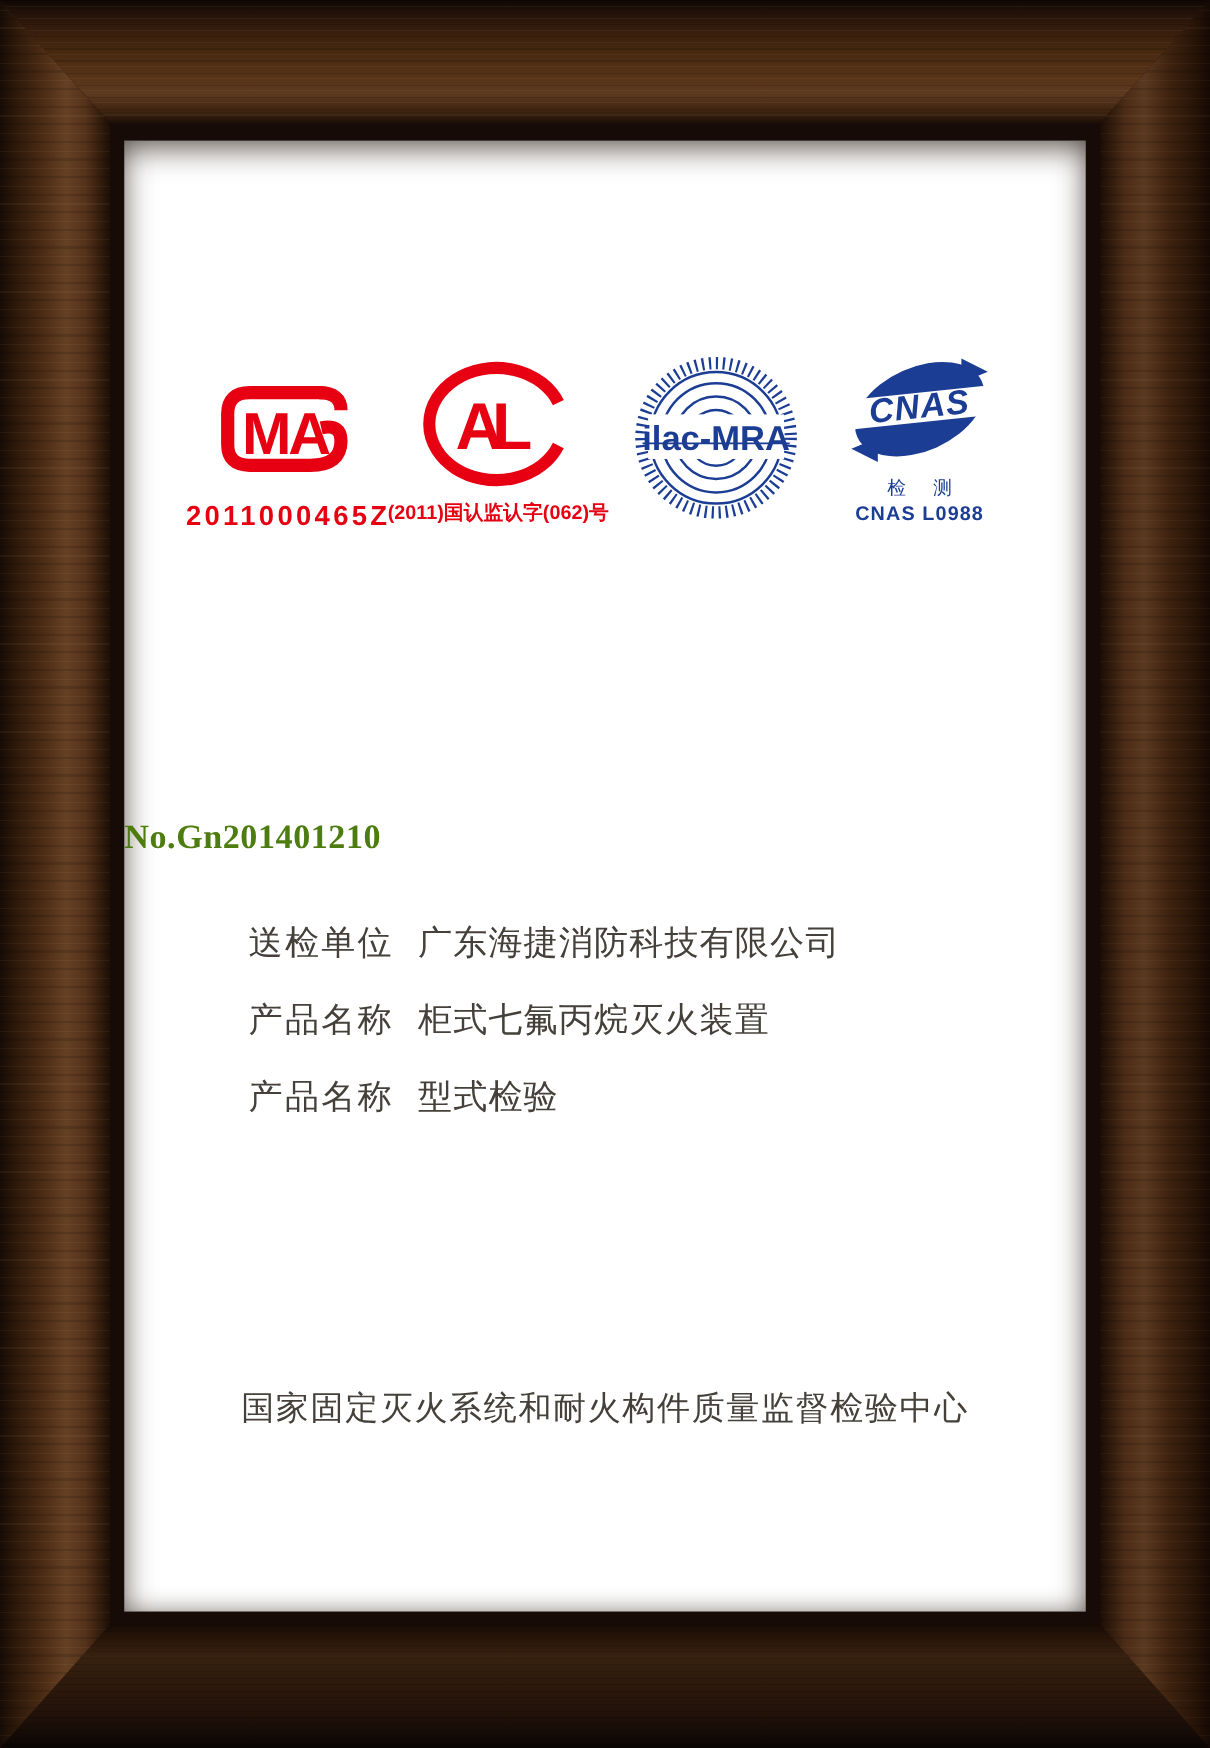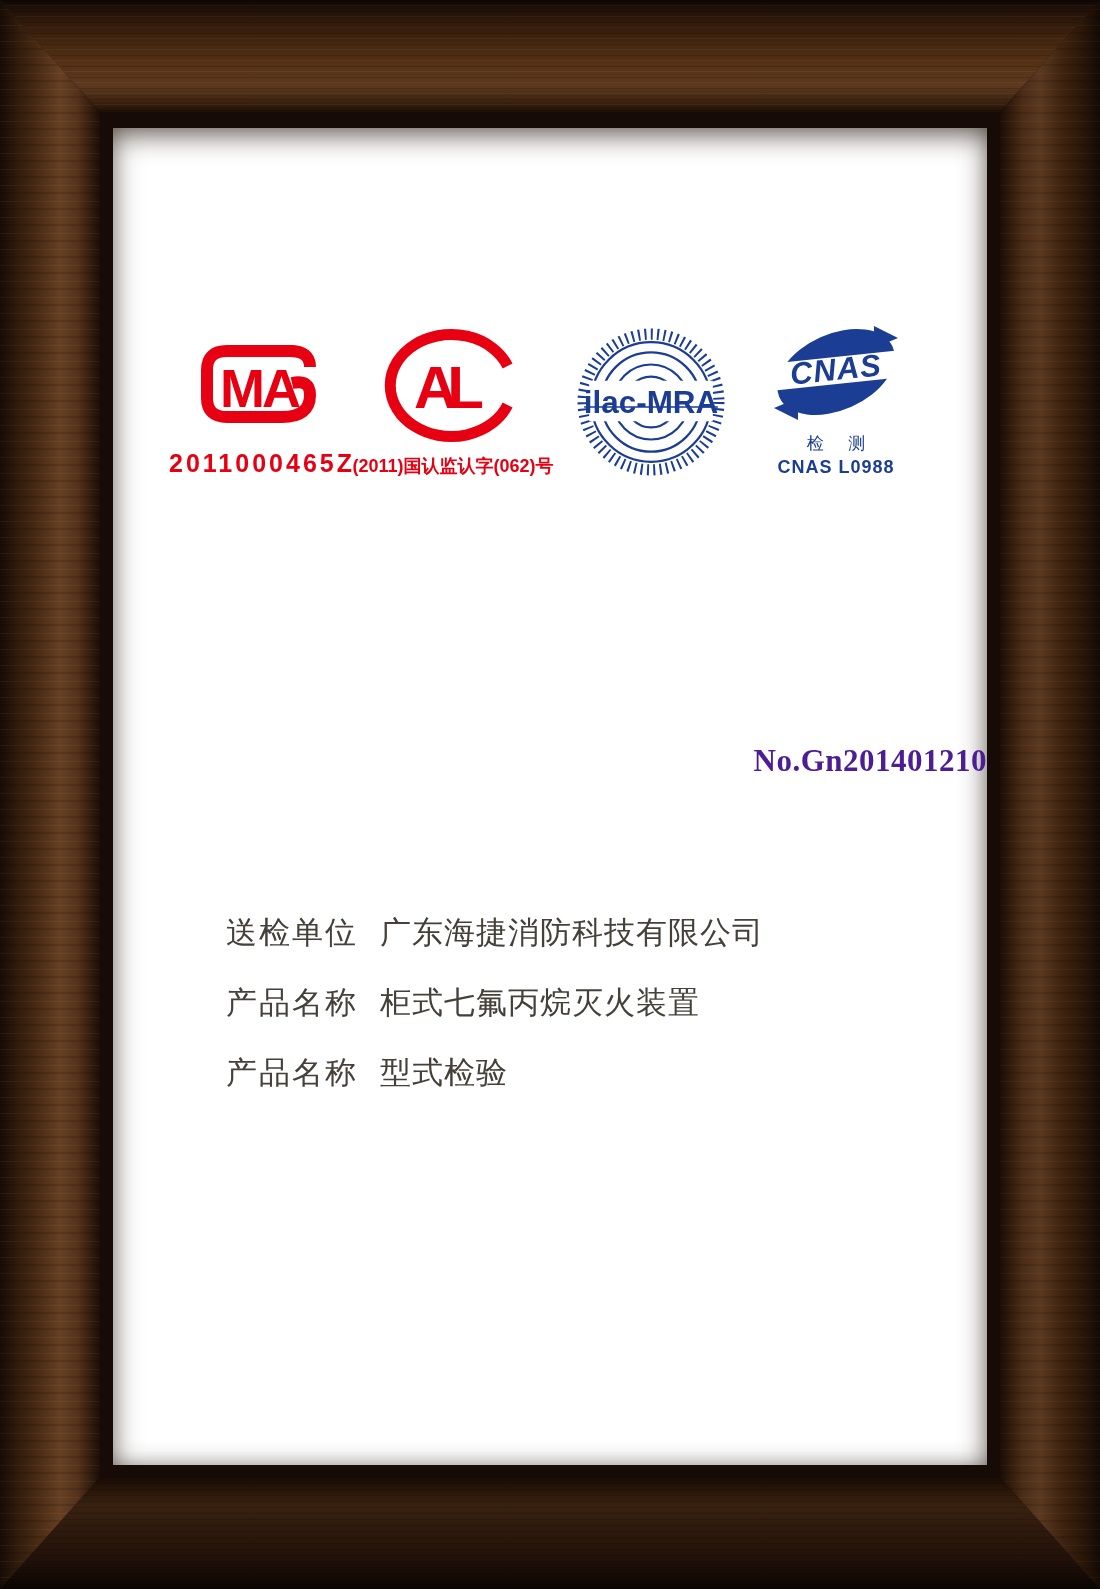--- a/index.html
+++ b/index.html
@@ -42,21 +42,21 @@
     box-shadow:
       inset 0 22px 26px -14px rgba(70,60,52,.75),
       inset 0 -16px 20px -14px rgba(70,60,52,.45),
       inset 20px 0 24px -16px rgba(70,60,52,.50),
       inset -20px 0 24px -16px rgba(70,60,52,.55);
   }
 
   
   .logos-row{
     position:absolute;top:190px;left:0;right:0;
-    display:flex;justify-content:center;align-items:flex-end;gap:38px;
+    display:flex;justify-content:center;align-items:center;gap:38px;
     height:160px;
   }
   .logo-block{display:flex;flex-direction:column;align-items:center;}
   .logo-cma{width:138px;margin-top:30px;}
   .logo-cal{width:168px;margin-top:8px;}
   .logo-ilac{width:152px;margin-top:0;}
   .logo-cnas{width:142px;margin-top:6px;}
   .logo-caption{white-space:nowrap;text-align:center;}
   .cap-red{color:#e60012;}
   .cap-blue{color:#1b3d94;}
@@ -66,26 +66,26 @@
   .cnas-code{font-size:18px;font-weight:bold;letter-spacing:1px;margin-top:2px;}
 
   
   .title{
     position:absolute;top:420px;left:0;right:0;
     text-align:center;font-size:97px;line-height:1.05;font-weight:900;
     color:#282320;letter-spacing:0.58em;text-indent:0.58em;
   }
   .report-no{
     position:absolute;top:615px;left:0;right:0;
-    text-align:right;
+    text-align:left;
     font-family:"Liberation Serif","DejaVu Serif",serif;
-    font-size:31px;font-weight:bold;color:#4c1d95;letter-spacing:0.5px;
+    font-size:31px;font-weight:bold;color:#4d7c0f;letter-spacing:0.5px;
   }
   .fields{
-    position:absolute;top:784px;left:113px;right:60px;
+    position:absolute;top:708px;left:113px;right:60px;
     display:flex;flex-direction:column;
   }
   .field-row{
     display:flex;align-items:baseline;
     font-size:31px;color:#454039;font-weight:500;
     margin-bottom:28px;white-space:nowrap;
   }
   .field-label{margin-right:22px;letter-spacing:2px;}
   .field-value{letter-spacing:1px;}
   .footer-line{
@@ -168,15 +168,16 @@
       <div class="field-row">
         <span class="field-label">产品名称</span>
         <span class="field-value">柜式七氟丙烷灭火装置</span>
       </div>
       <div class="field-row">
         <span class="field-label">产品名称</span>
         <span class="field-value">型式检验</span>
       </div>
     </div>
 
+    <div class="footer-line">国家固定灭火系统和耐火构件质量监督检验中心</div>
 
   </div>
 </div>
 
 </body></html>

